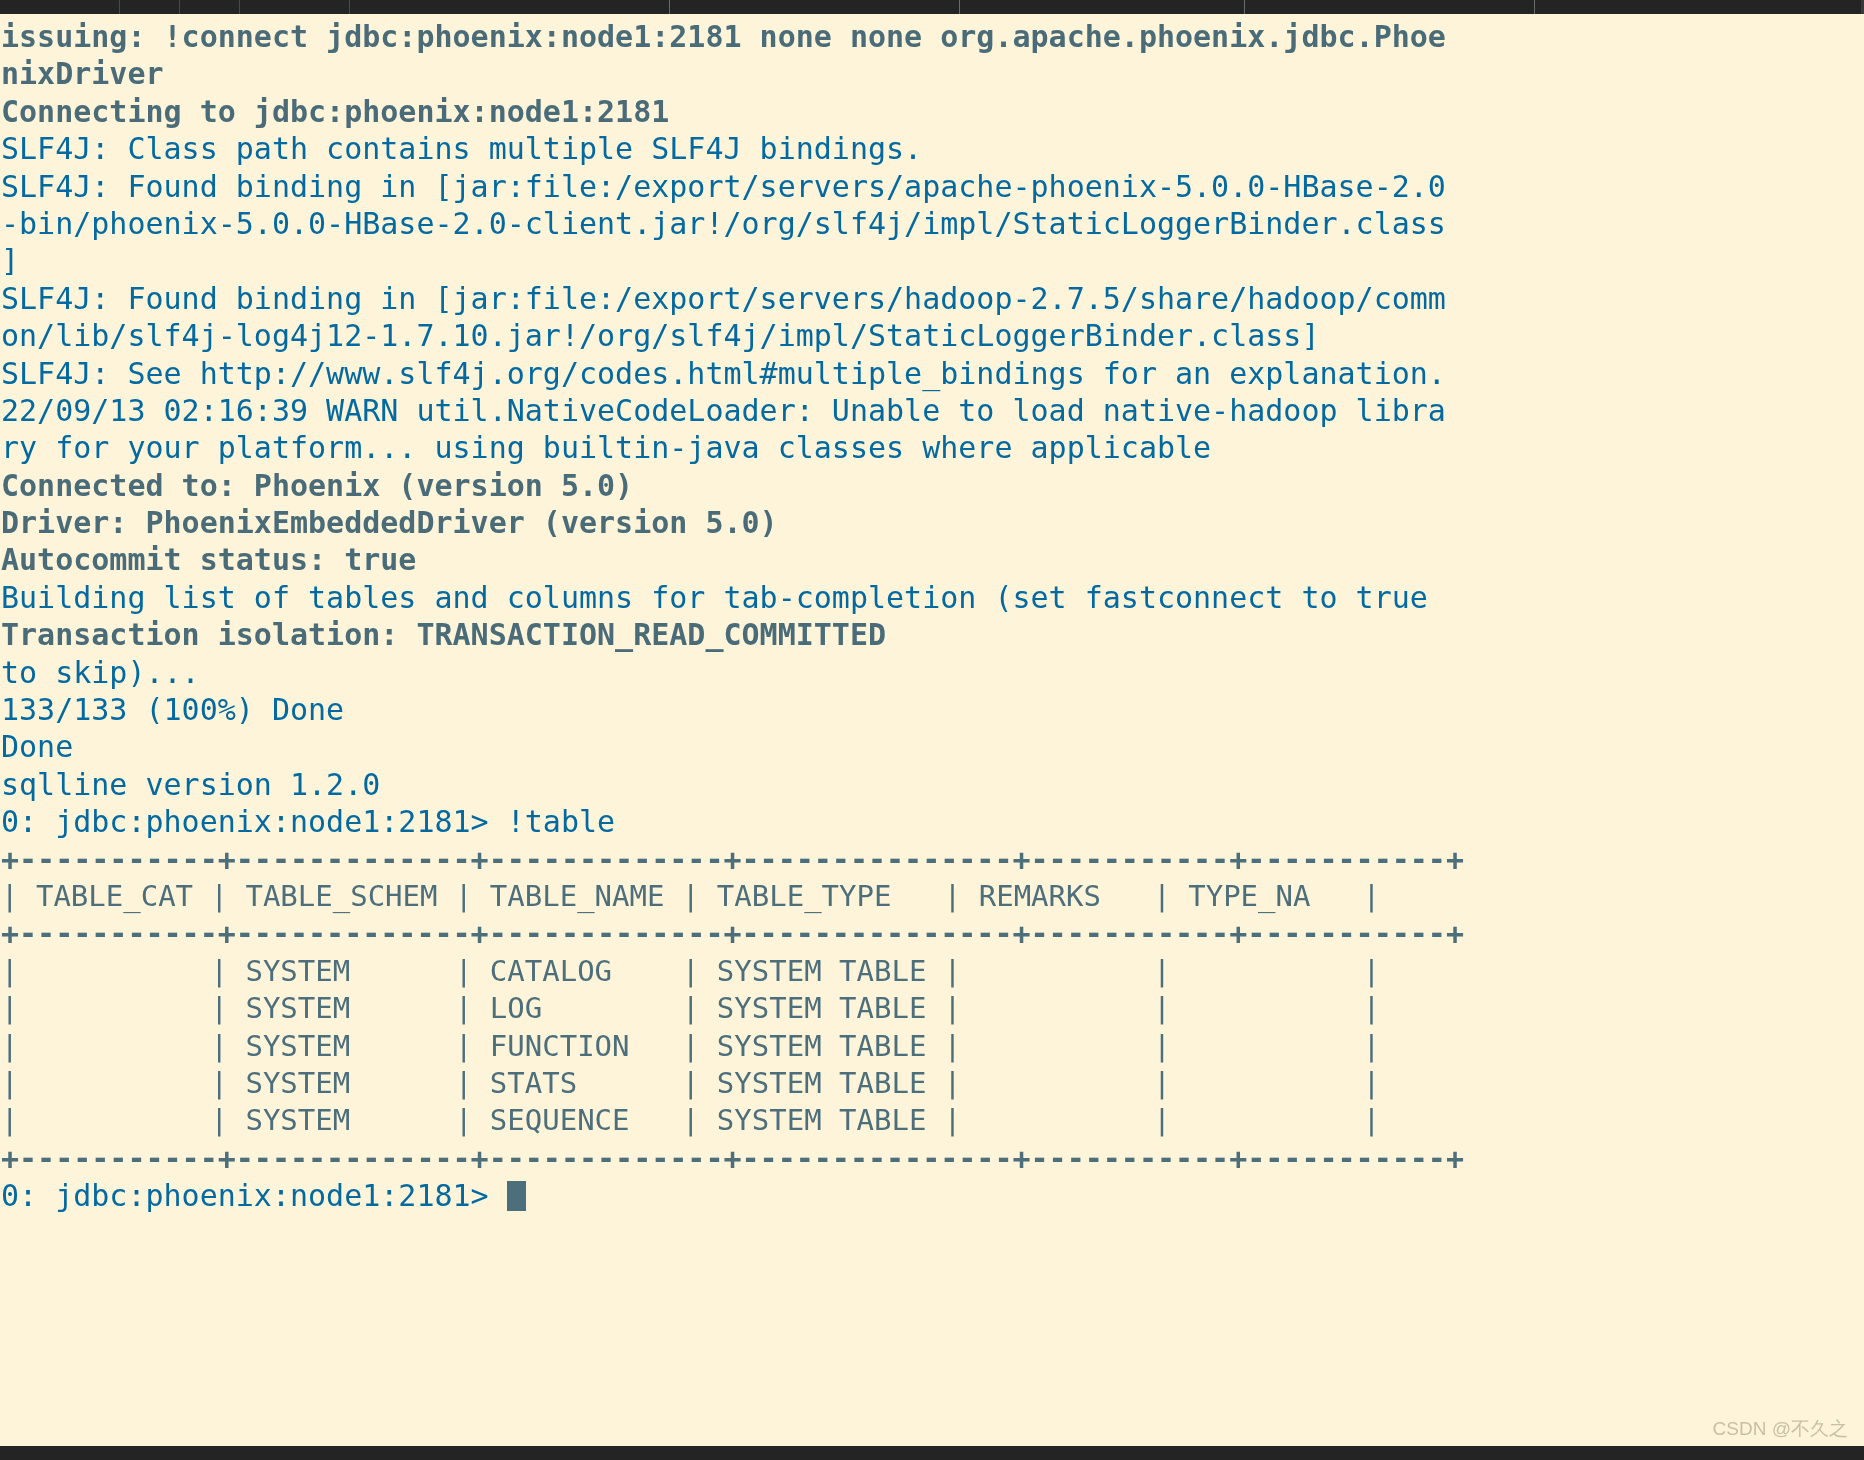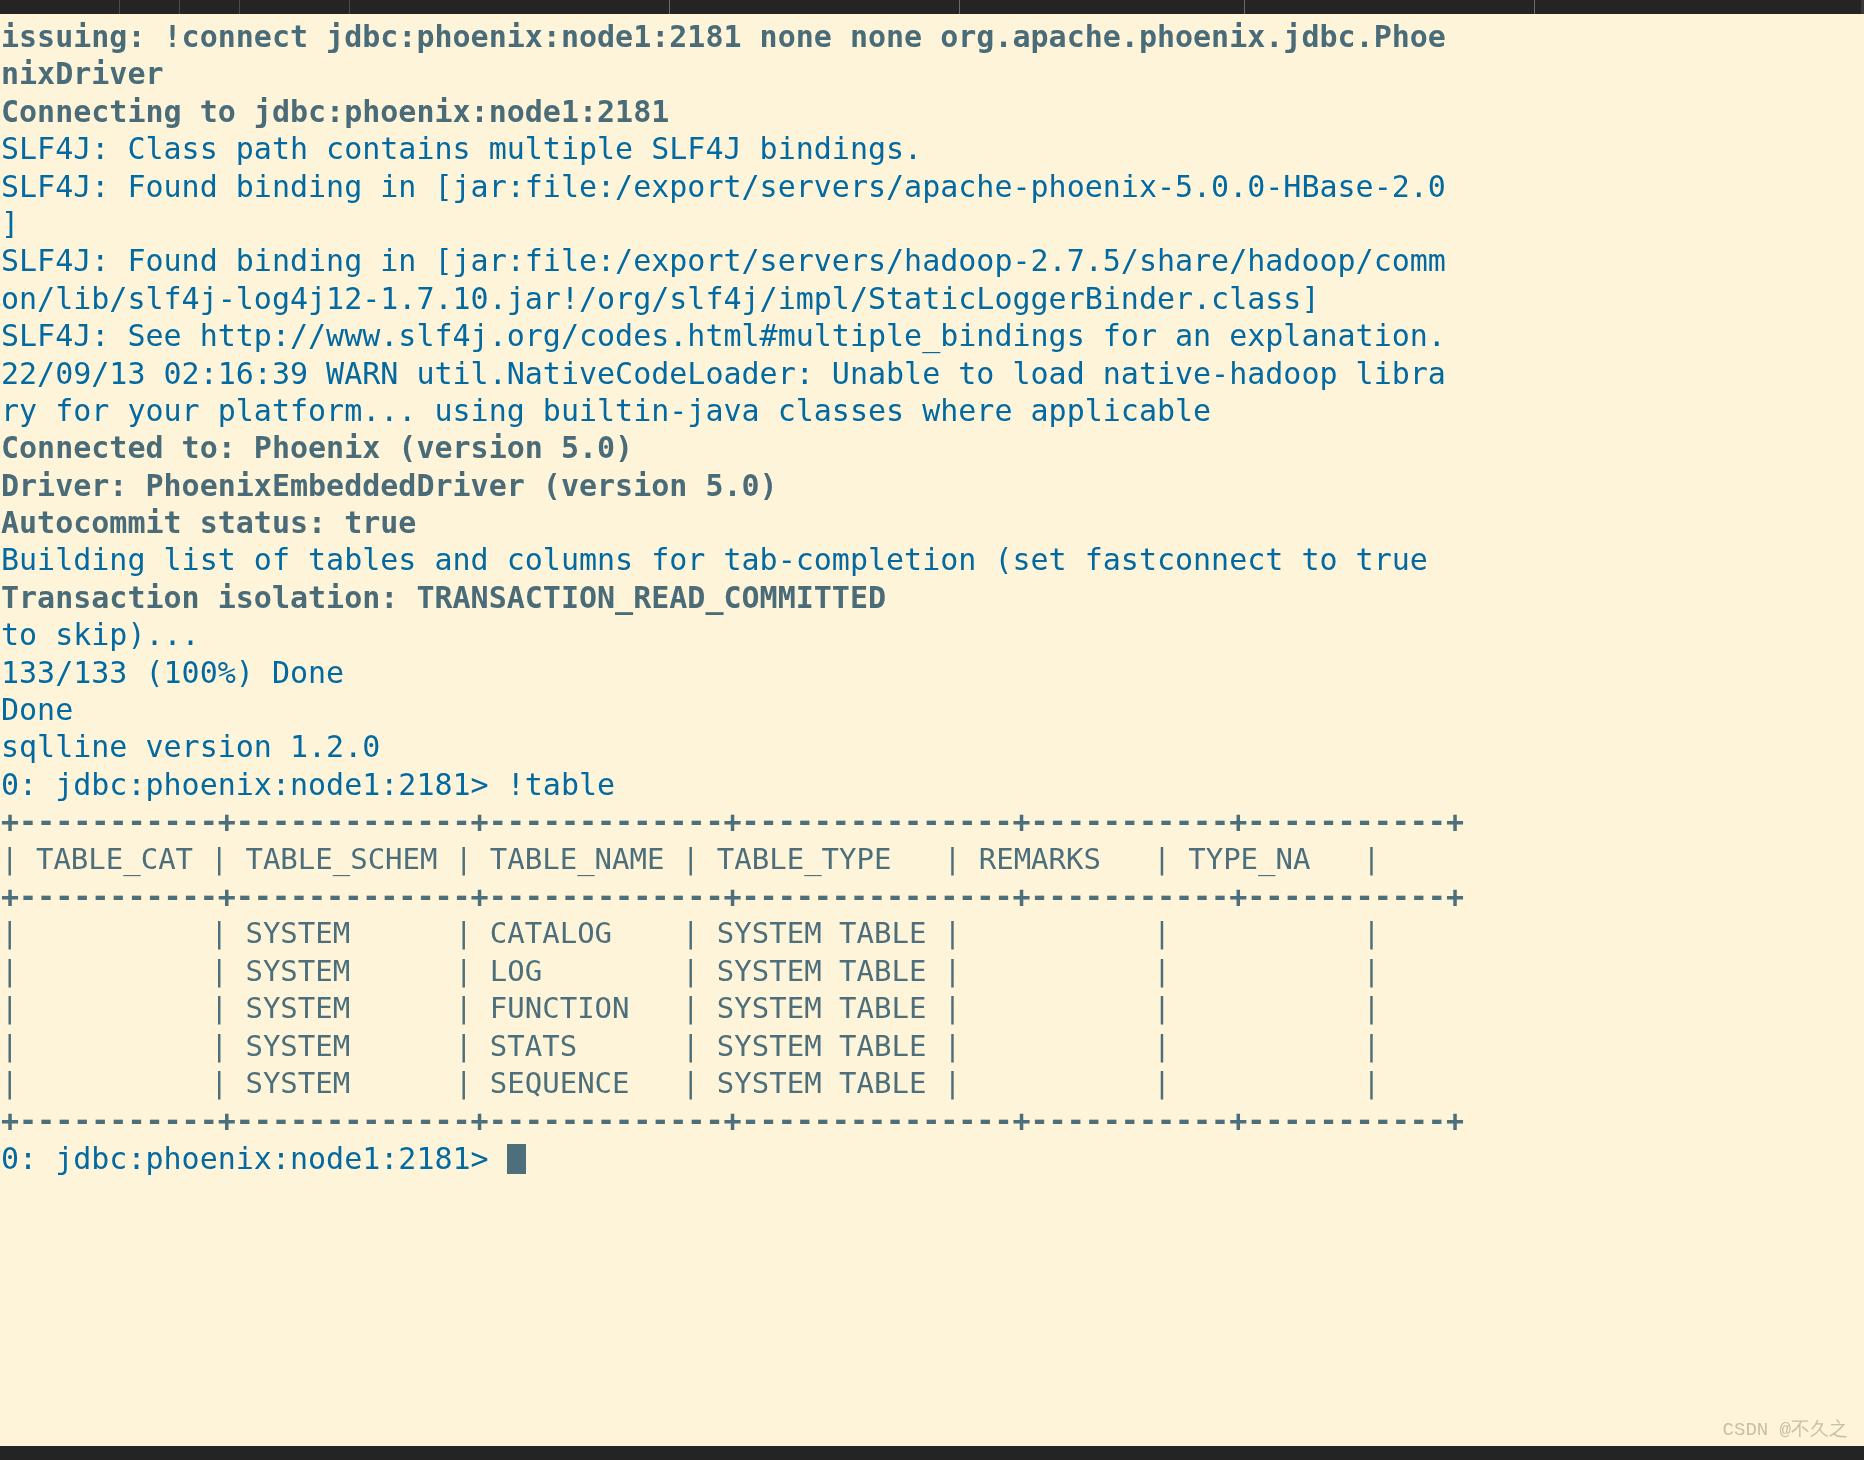--- a/index.html
+++ b/index.html
@@ -76,21 +76,21 @@
     height: 30px;
     background: #4d6e7b;
     vertical-align: -5px;
   }
 
   
   #watermark {
     position: absolute;
     right: 16px;
     bottom: 18px;
-    font-family: Liberation Mono, monospace;
+    font-family: Liberation Sans, sans-serif;
     font-size: 19px;
     color: #c9bfa6;
     white-space: pre;
   }
 
   
   #bottombar {
     position: absolute;
     left: 0;
     bottom: 0;
@@ -117,20 +117,21 @@
     <div class="strip-edge"></div>
   </div>
 
   <div id="term">
 
     <div class="line b">issuing: !connect jdbc:phoenix:node1:2181 none none org.apache.phoenix.jdbc.Phoe</div>
     <div class="line b">nixDriver</div>
     <div class="line b">Connecting to jdbc:phoenix:node1:2181</div>
     <div class="line r">SLF4J: Class path contains multiple SLF4J bindings.</div>
     <div class="line r">SLF4J: Found binding in [jar:file:/export/servers/apache-phoenix-5.0.0-HBase-2.0</div>
+    <div class="line r">-bin/phoenix-5.0.0-HBase-2.0-client.jar!/org/slf4j/impl/StaticLoggerBinder.class</div>
     <div class="line r">]</div>
     <div class="line r">SLF4J: Found binding in [jar:file:/export/servers/hadoop-2.7.5/share/hadoop/comm</div>
     <div class="line r">on/lib/slf4j-log4j12-1.7.10.jar!/org/slf4j/impl/StaticLoggerBinder.class]</div>
     <div class="line r">SLF4J: See http://www.slf4j.org/codes.html#multiple_bindings for an explanation.</div>
     <div class="line r">22/09/13 02:16:39 WARN util.NativeCodeLoader: Unable to load native-hadoop libra</div>
     <div class="line r">ry for your platform... using builtin-java classes where applicable</div>
     <div class="line b">Connected to: Phoenix (version 5.0)</div>
     <div class="line b">Driver: PhoenixEmbeddedDriver (version 5.0)</div>
     <div class="line b">Autocommit status: true</div>
     <div class="line r">Building list of tables and columns for tab-completion (set fastconnect to true</div>

